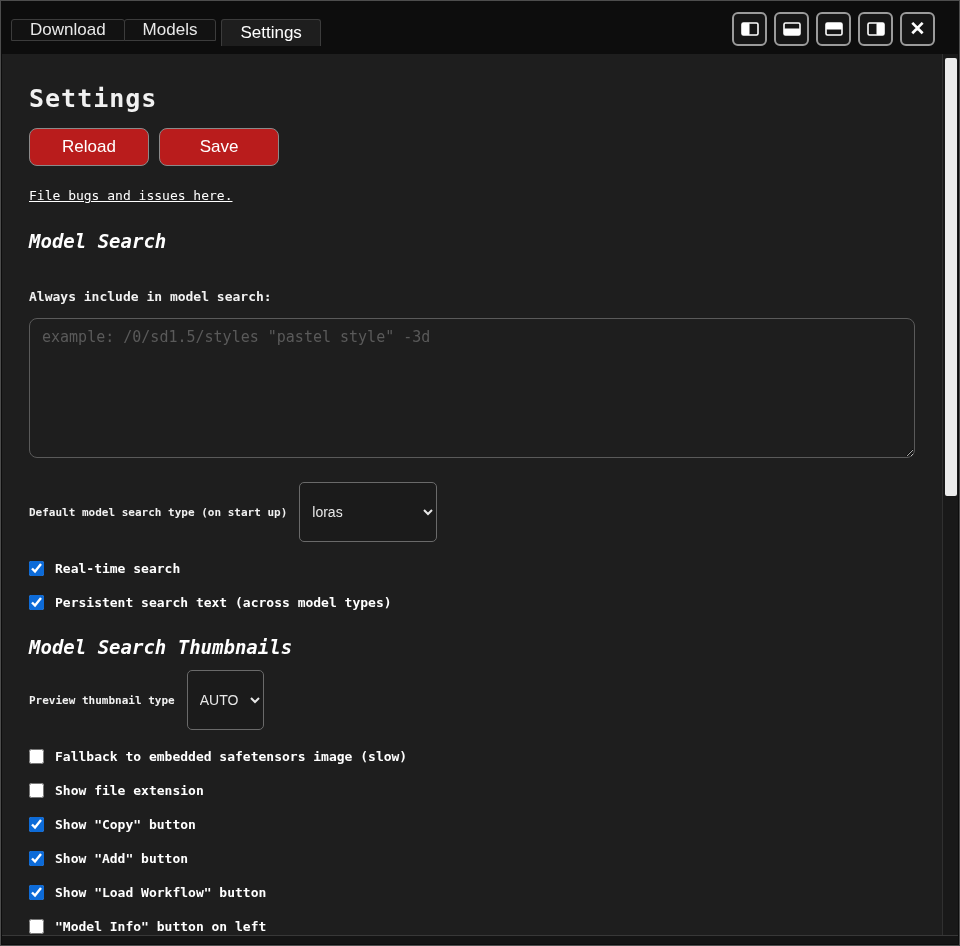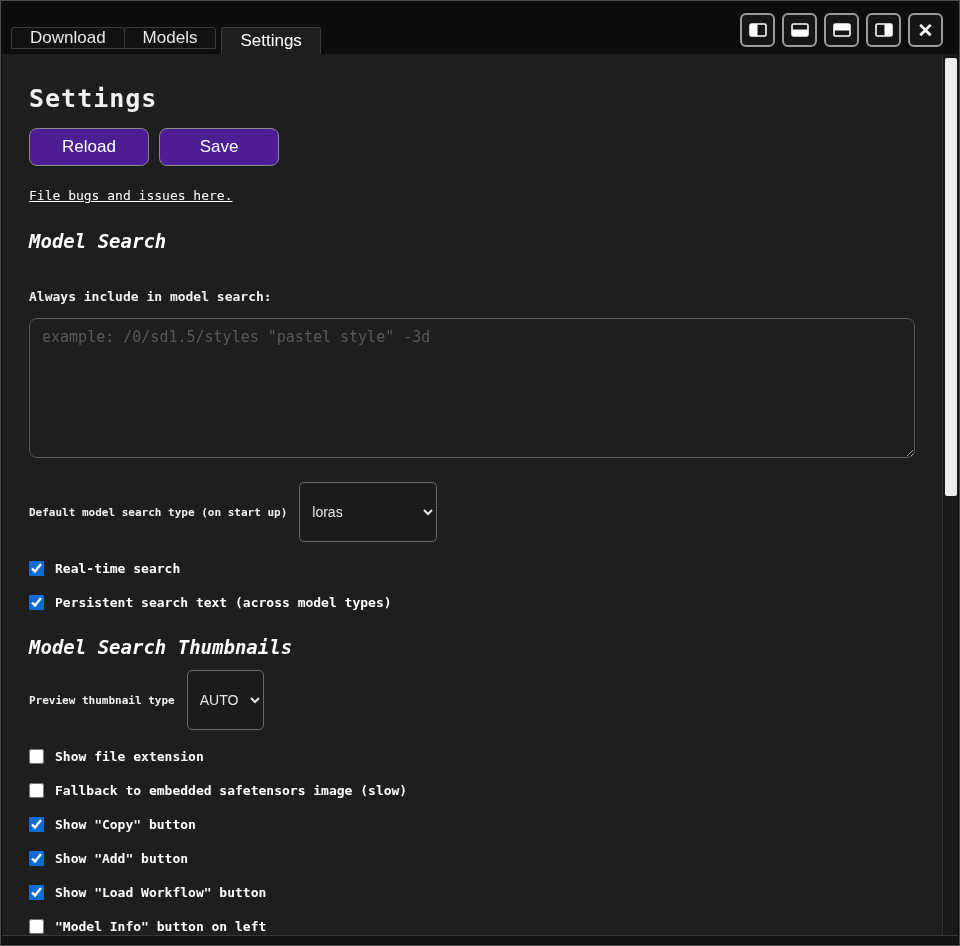--- a/index.html
+++ b/index.html
@@ -3,22 +3,22 @@
 <meta charset="utf-8">
 <style>
   * { box-sizing: border-box; margin: 0; padding: 0; }
   body { background: #000; font-family: "DejaVu Sans Mono", monospace; }
   .window {
     position: relative; width: 960px; height: 946px;
     background: #0d0d0d; border: 1px solid #4d4d4d; overflow: hidden;
   }
   
   .topbar {
-    position: absolute; top: 0; left: 0; right: 4px; height: 53px;
-    display: flex; align-items: flex-end; padding: 9px 12px 0 10px;
+    position: absolute; top: 0; left: 0; right: 12px; height: 53px;
+    display: flex; align-items: center; padding: 9px 12px 0 10px;
     background: #0d0d0d;
   }
   .tabs { display: flex; align-items: stretch; }
   .tab {
     display: flex; align-items: center; padding: 0 18px;
     font-family: "Liberation Sans", sans-serif; font-size: 17px; color: #e8e8e8;
     border: 1px solid #3c3c3c; border-radius: 3px 3px 0 0;
     background: #121212; cursor: pointer; margin-bottom: 5px;
   }
   .tab + .tab { margin-left: -1px; }
@@ -37,21 +37,21 @@
   
   .content {
     position: absolute; top: 53px; left: 1px; right: 17px; bottom: 10px;
     background: #1e1e1e; overflow: hidden; padding: 18px 27px;
     color: #f1f1f1;
   }
   h1.page-title { font-size: 25px; font-weight: bold; margin: 12px 0 0 0; letter-spacing: 1px; }
   .btn-row { display: flex; gap: 10px; margin-top: 15px; }
   .btn {
     font-family: "Liberation Sans", sans-serif; font-size: 17px; color: #fff;
-    background: #4c1d95; border: 1px solid #8a8a8a; border-radius: 8px;
+    background: #b91c1c; border: 1px solid #8a8a8a; border-radius: 8px;
     padding: 8px 16px; width: 120px; text-align: center; cursor: pointer;
   }
   .bugs-link {
     display: inline-block; margin-top: 22px; font-size: 13px; font-weight: normal;
     color: #fff; text-decoration: underline; cursor: pointer;
   }
   h2.section { font-size: 19px; font-weight: bold; margin-top: 26px; color: #fff; font-style: italic; }
   .field-label { font-size: 13px; font-weight: bold; margin-top: 37px; }
   textarea.search-include {
     display: block; margin-top: 14px; width: 886px; height: 140px;
@@ -178,25 +178,25 @@
 
     <div class="inline-row" style="margin-top:12px;">
       <span class="field-label-inline">Preview thumbnail type</span>
       <select>
         <option>AUTO</option>
       </select>
     </div>
 
     <label class="check-row">
       <input type="checkbox" style="">
+      <span>Fallback to embedded safetensors image (slow)</span>
+    </label>
+    <label class="check-row">
+      <input type="checkbox" style="">
       <span>Show file extension</span>
-    </label>
-    <label class="check-row">
-      <input type="checkbox" style="">
-      <span>Fallback to embedded safetensors image (slow)</span>
     </label>
     <label class="check-row">
       <input type="checkbox" checked="" style="">
       <span>Show "Copy" button</span>
     </label>
     <label class="check-row">
       <input type="checkbox" checked="" style="">
       <span>Show "Add" button</span>
     </label>
     <label class="check-row">

